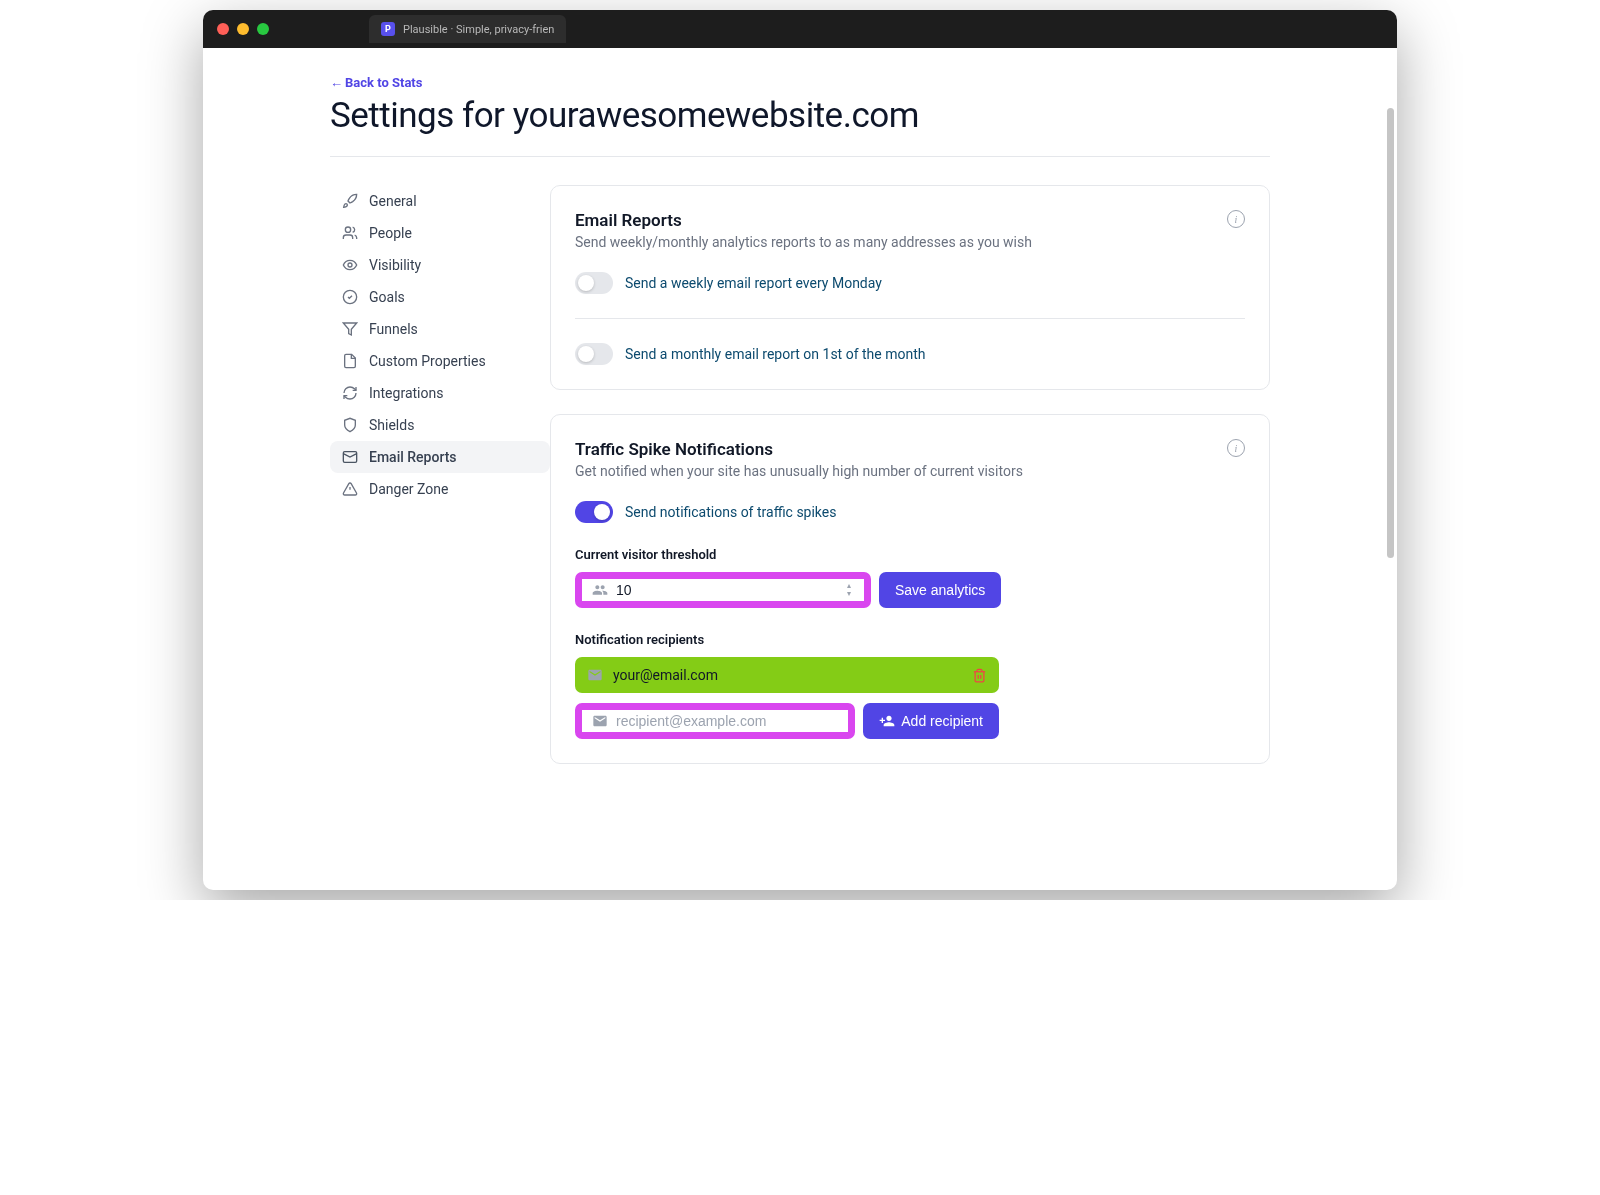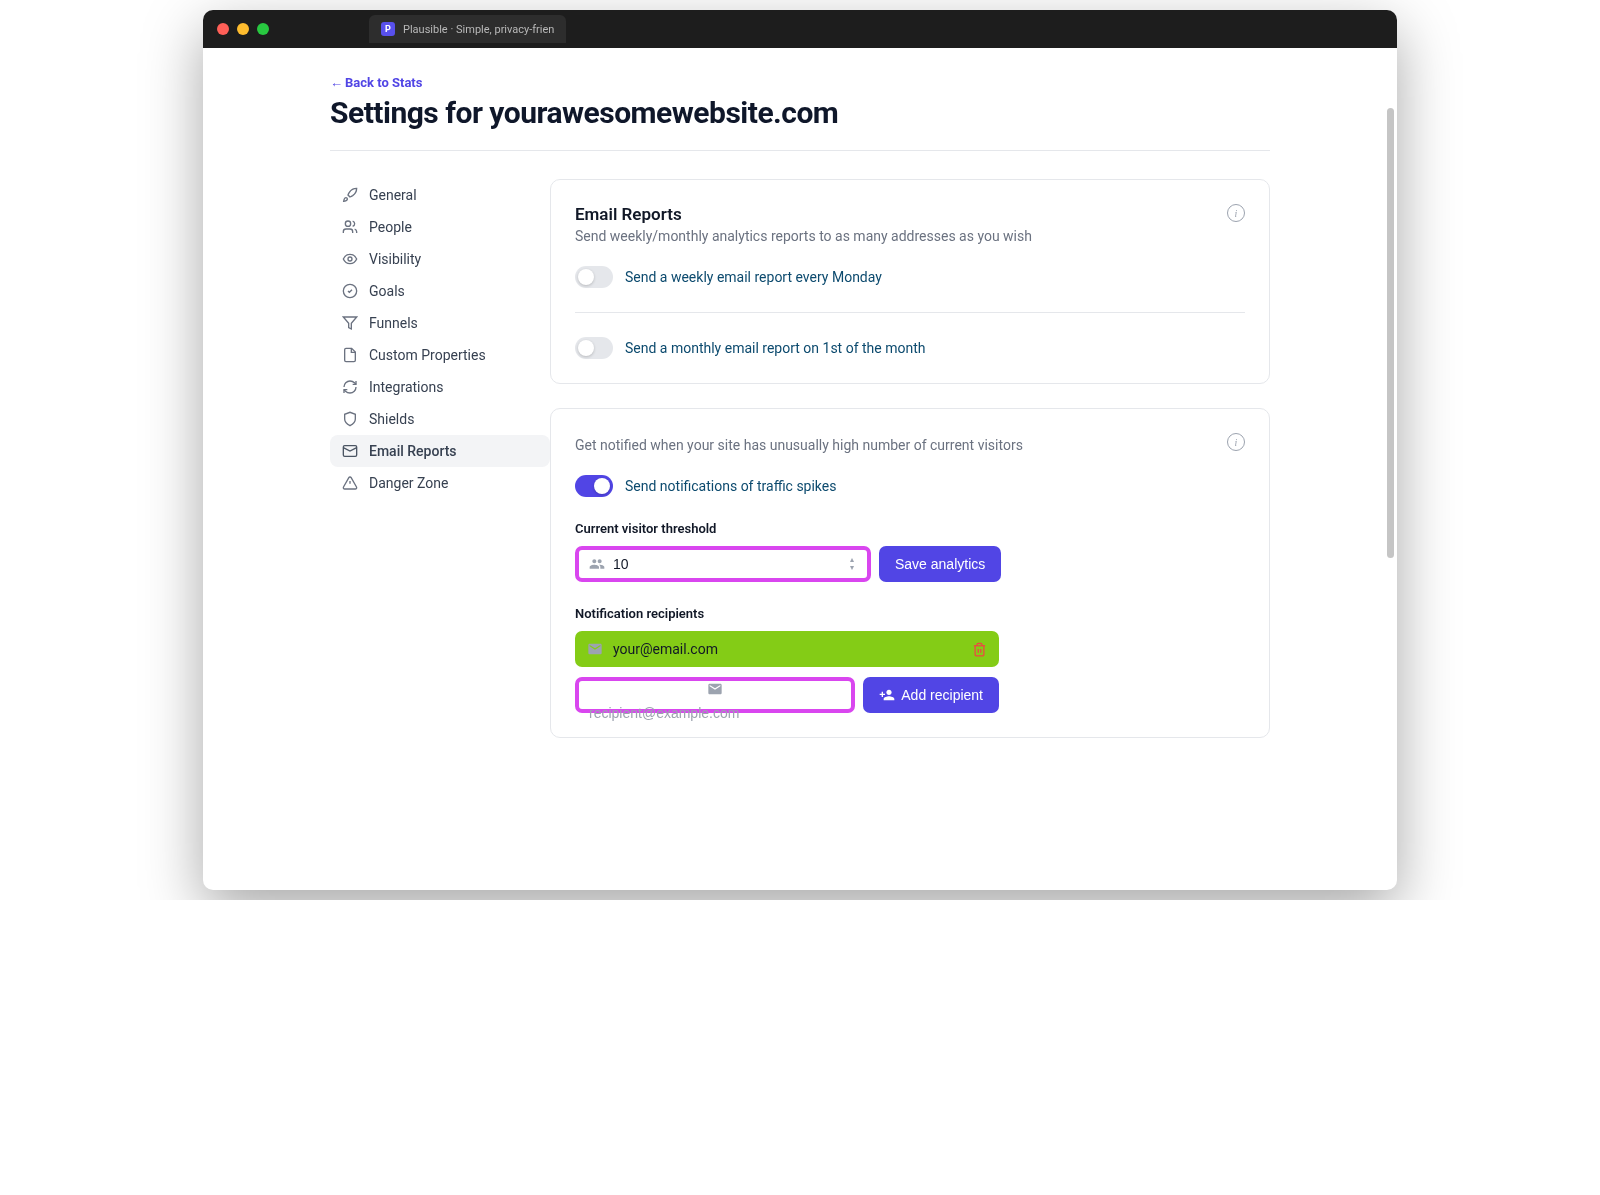--- a/index.html
+++ b/index.html
@@ -84,22 +84,22 @@
 .back-link {
   color: #5145e5;
   font-size: 13px;
   font-weight: 700;
   text-decoration: none;
   display: inline-flex;
   align-items: center;
   gap: 2px;
 }
 .page-title {
-  font-size: 30px;
-  font-weight: 700;
+  font-size: 35px;
+  font-weight: 400;
   color: #0f172a;
   margin-top: 4px;
   letter-spacing: -0.5px;
 }
 .divider {
   border: none;
   border-top: 1px solid #e5e7eb;
   margin: 20px 0 28px;
 }
 .layout {
@@ -200,21 +200,21 @@
   margin-top: 24px;
 }
 .field-row {
   display: flex;
   gap: 8px;
   margin-top: 10px;
 }
 .input-wrap {
   flex: 1;
   max-width: 296px;
-  border: 4px solid #d946ef;
+  border: 7px solid #d946ef;
   border-radius: 7px;
   height: 36px;
   display: flex;
   align-items: center;
   padding: 0 10px;
   gap: 8px;
   position: relative;
   background: #fff;
 }
 .input-wrap svg { width: 16px; height: 16px; color: #9ca3af; flex-shrink: 0; }
@@ -278,21 +278,21 @@
   font-size: 14px;
   color: #111827;
 }
 .recipient-chip svg.trash { width: 15px; height: 15px; color: #ef4444; cursor: pointer; }
 .recipients-add-row {
   display: flex;
   gap: 8px;
   margin-top: 10px;
   max-width: 424px;
 }
-.recipients-add-row .input-wrap { max-width: none; flex-direction: column; }
+.recipients-add-row .input-wrap { max-width: none; }
 </style>
 </head>
 <body>
 
 <div class="window">
   <div class="titlebar">
     <div class="traffic-lights">
       <div class="tl tl-r"></div>
       <div class="tl tl-y"></div>
       <div class="tl tl-g"></div>
@@ -410,20 +410,21 @@
 
             <div class="toggle-row" style="margin-top:4px">
               <div class="toggle off"></div>
               <span class="toggle-label">Send a monthly email report on 1st of the month</span>
             </div>
           </div>
 
           <div class="card">
             <div class="card-header">
               <div>
+                <div class="card-title">Traffic Spike Notifications</div>
                 <div class="card-sub">Get notified when your site has unusually high number of current visitors</div>
               </div>
               <div class="info-icon">i</div>
             </div>
 
             <div class="toggle-row">
               <div class="toggle on"></div>
               <span class="toggle-label">Send notifications of traffic spikes</span>
             </div>
 

